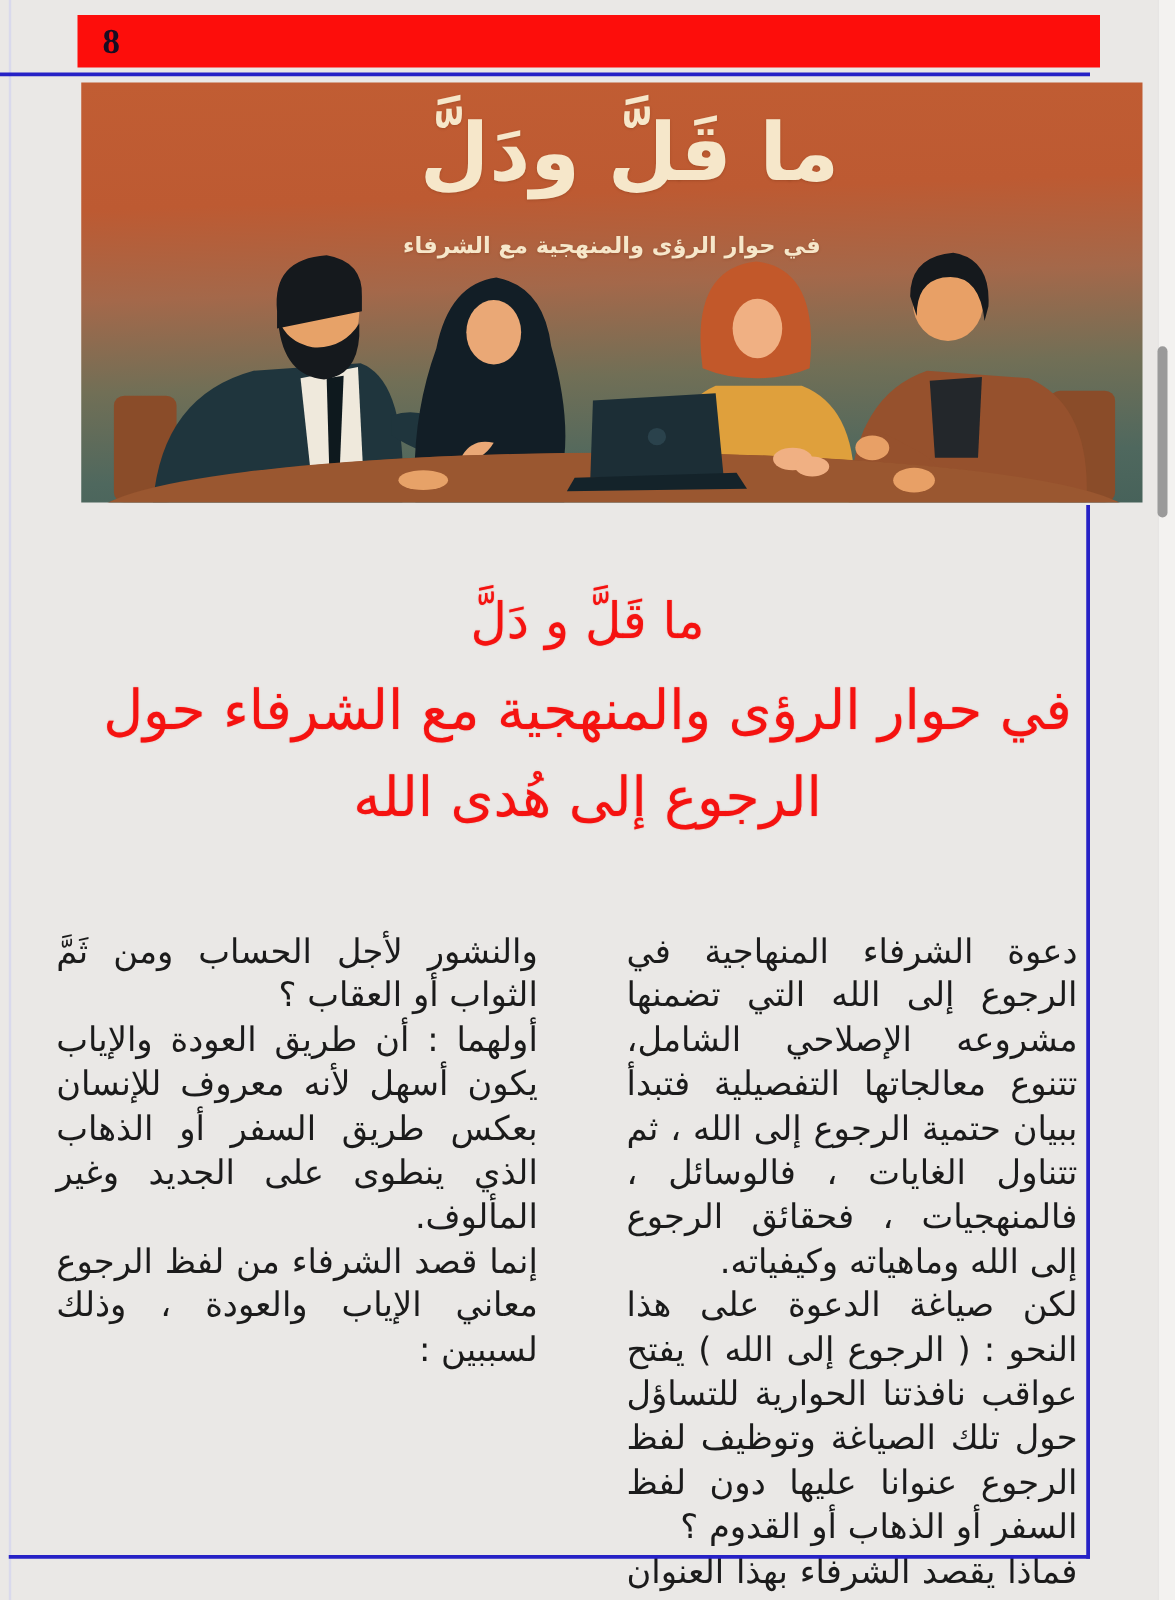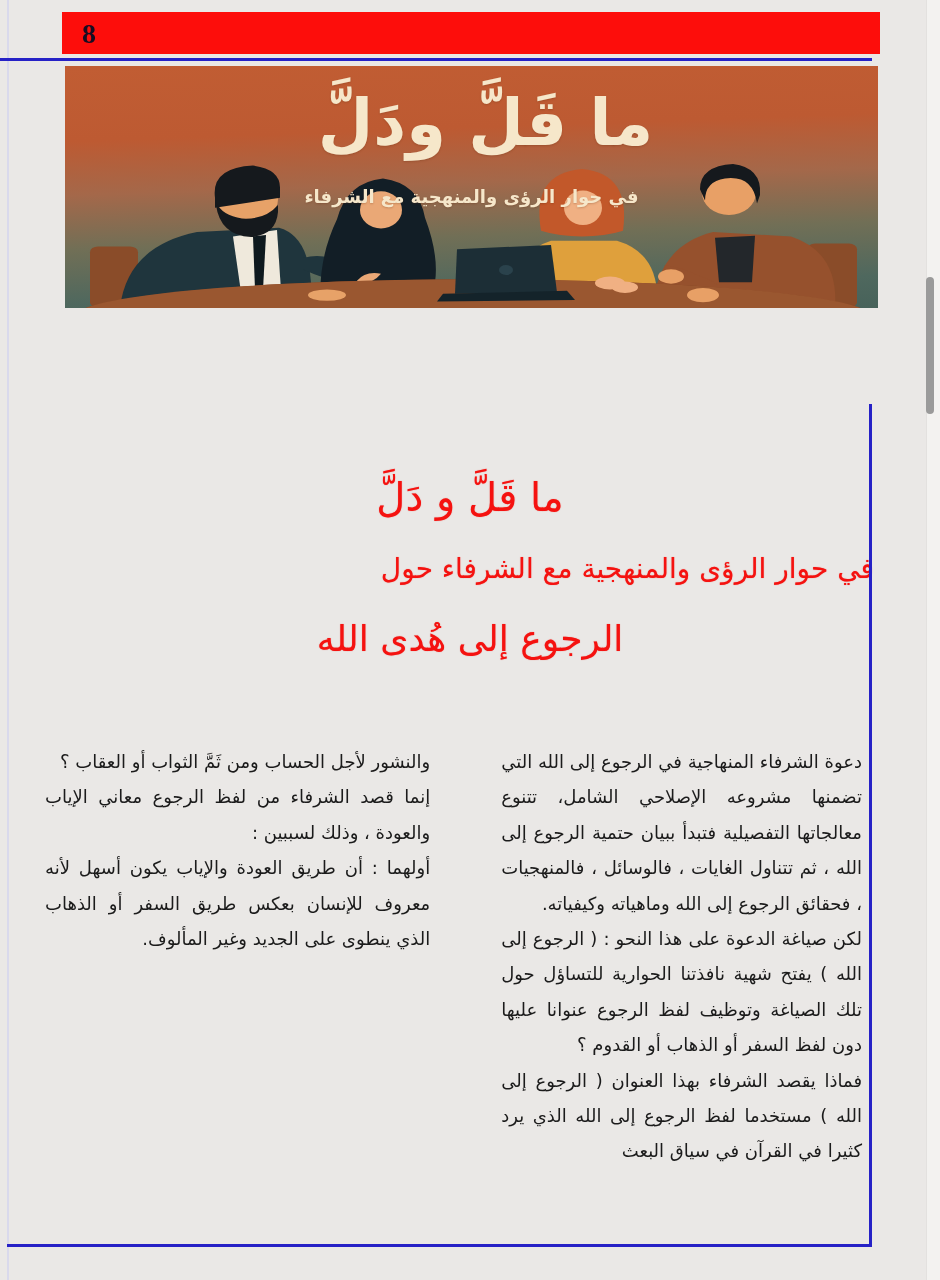--- a/index.html
+++ b/index.html
@@ -31,49 +31,50 @@
     left:0;width:100%;text-align:left;padding-left:20px;box-sizing:border-box;
     direction:ltr;font-family:"Liberation Serif",serif;font-weight:700;
     font-size:28px;color:#170d22;
   }
   
   .rule-top{position:absolute;left:0;top:58px;width:872px;height:3px;background:var(--rule-blue);}
   .rule-right{position:absolute;left:869px;top:404px;width:3px;height:843px;background:var(--rule-blue);}
   .rule-bottom{position:absolute;left:7px;top:1244px;width:865px;height:3px;background:var(--rule-blue);}
   
   .cover{
-    position:absolute;left:65px;top:66px;width:813px;height:242px;overflow:hidden;
+    position:absolute;left:65px;top:66px;width:813px;height:336px;overflow:hidden;
     background:linear-gradient(178deg,#c15d33 0%,#bd5a32 28%,#a4684a 48%,#716f56 68%,#4f685e 88%,#47625a 100%);
+    padding-left:36px;
   }
   .cover-title{
     position:absolute;top:14px;left:0;width:100%;text-align:center;
     color:var(--cover-text);font-weight:bold;font-size:64px;line-height:1.35;
     transform:translateX(14px);text-shadow:0 1px 2px rgba(90,40,10,.25);
   }
   .cover-subtitle{
     position:absolute;top:120px;left:0;width:100%;text-align:center;
     color:var(--cover-text);font-weight:bold;font-size:18px;
     text-shadow:0 1px 2px rgba(90,40,10,.25);
   }
   .cover svg{position:absolute;left:0;bottom:0;width:100%;height:100%;}
   
   .article-title{
     position:absolute;left:66px;top:460px;width:808px;text-align:center;
     color:var(--heading-red);font-weight:normal;direction:rtl;
     text-shadow:0 0 1px rgba(230,20,10,.55);
   }
   .article-title .t1{font-size:40px;line-height:74px;}
-  .article-title .t2{font-size:28px;line-height:70px;text-align:right;}
-  .article-title .t3{font-size:36px;line-height:70px;}
+  .article-title .t2{font-size:44px;line-height:70px;}
+  .article-title .t3{font-size:44px;line-height:70px;}
   
   .article-body{
     position:absolute;left:45px;top:744px;width:817px;height:498px;
     display:flex;gap:23px;direction:rtl;color:var(--body-ink);
   }
-  .col{font-size:18px;line-height:35.4px;text-align:justify;text-justify:inter-word;}
+  .col{font-size:27px;line-height:35.4px;text-align:justify;text-justify:inter-word;}
   .col p{margin:0;}
   .col-right{width:384px;margin-left:48px;}
   .col-left{width:410px;}
 </style>
 </head>
 <body>
 
 <div class="screen">
 
   <div class="edge-rule"></div>
@@ -144,27 +145,27 @@
 
   <div class="article-title">
     <div class="t1">ما قَلَّ و دَلَّ</div>
     <div class="t2">في حوار الرؤى والمنهجية مع الشرفاء حول</div>
     <div class="t3">الرجوع إلى هُدى الله</div>
   </div>
 
   <div class="article-body">
     <div class="col col-right">
       <p>دعوة الشرفاء المنهاجية في الرجوع إلى الله التي تضمنها مشروعه الإصلاحي الشامل، تتنوع معالجاتها التفصيلية فتبدأ ببيان حتمية الرجوع إلى الله ، ثم تتناول الغايات ، فالوسائل ، فالمنهجيات ، فحقائق الرجوع إلى الله وماهياته وكيفياته.</p>
-      <p>لكن صياغة الدعوة على هذا النحو : ( الرجوع إلى الله ) يفتح شهية نافذتنا الحوارية للتساؤل حول تلك الصياغة وتوظيف لفظ الرجوع عنوانا عليها دون لفظ السفر أو الذهاب أو القدوم ؟</p>
+      <p>لكن صياغة الدعوة على هذا النحو : ( الرجوع إلى الله ) يفتح عواقب نافذتنا الحوارية للتساؤل حول تلك الصياغة وتوظيف لفظ الرجوع عنوانا عليها دون لفظ السفر أو الذهاب أو القدوم ؟</p>
       <p>فماذا يقصد الشرفاء بهذا العنوان ( الرجوع إلى الله ) مستخدما لفظ الرجوع إلى الله الذي يرد كثيرا في القرآن في سياق البعث</p>
     </div>
     <div class="col col-left">
       <p>والنشور لأجل الحساب ومن ثَمَّ الثواب أو العقاب ؟</p>
+      <p>أولهما : أن طريق العودة والإياب يكون أسهل لأنه معروف للإنسان بعكس طريق السفر أو الذهاب الذي ينطوى على الجديد وغير المألوف.</p>
       <p>إنما قصد الشرفاء من لفظ الرجوع معاني الإياب والعودة ، وذلك لسببين :</p>
-      <p>أولهما : أن طريق العودة والإياب يكون أسهل لأنه معروف للإنسان بعكس طريق السفر أو الذهاب الذي ينطوى على الجديد وغير المألوف.</p>
     </div>
   </div>
 
   <div class="rule-right"></div>
   <div class="rule-bottom"></div>
 
   <div class="scrollbar">
     <div class="scroll-thumb"></div>
   </div>
 

